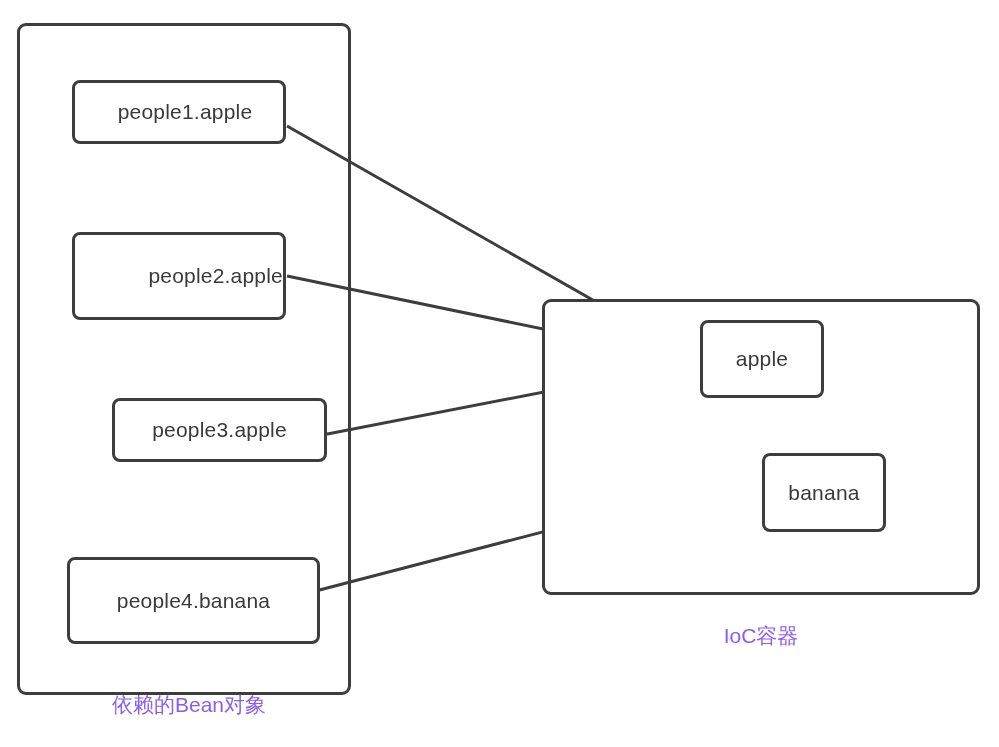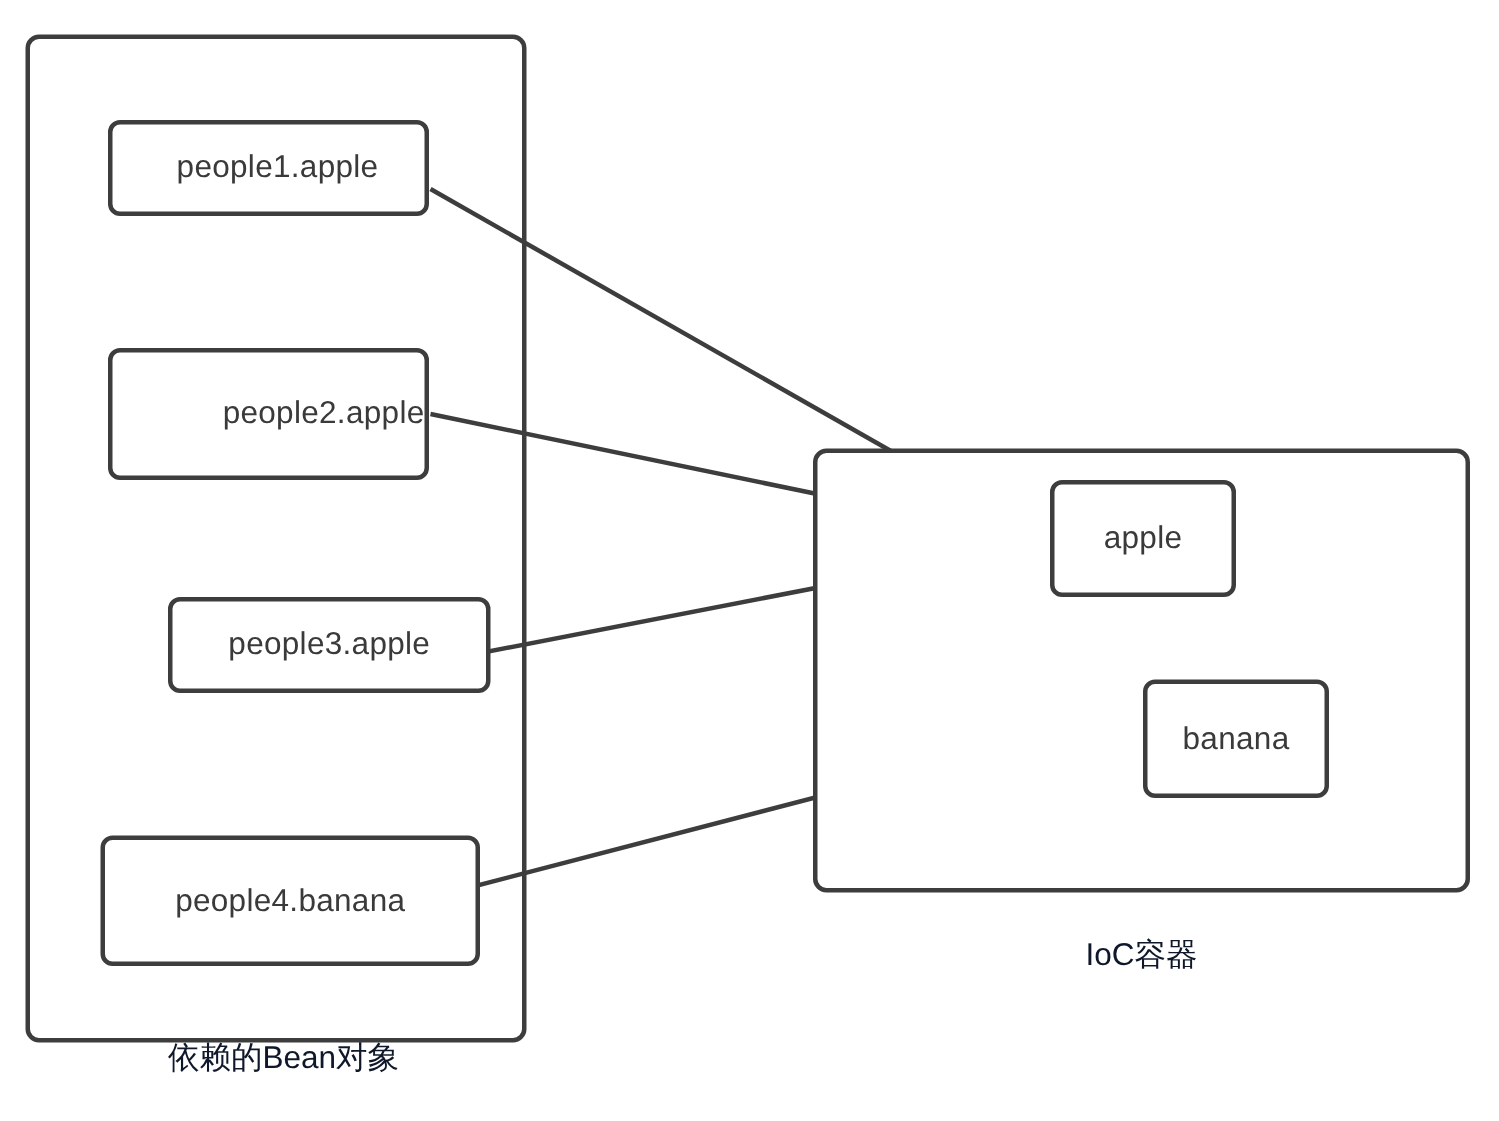--- a/index.html
+++ b/index.html
@@ -59,21 +59,21 @@
   }
   .node-p1 { left: 72px; top: 80px;  width: 214px; height: 64px; padding-left: 12px; }
   .node-p2 { left: 72px; top: 232px; width: 214px; height: 88px; justify-content: flex-end; }
   .node-p3 { left: 67px; top: 398px; width: 215px; height: 64px; margin-left: 45px; }
   .node-p4 { left: 67px; top: 557px; width: 253px; height: 87px; }
   .node-apple  { left: 700px; top: 320px; width: 124px; height: 78px; align-items: center; }
   .node-banana { left: 740px; top: 453px; width: 124px; height: 79px; margin-left: 22px; }
   .caption {
     position: absolute;
     font-size: 21px;
-    color: #0f172a;
+    color: #8b5cf6;
     white-space: nowrap;
     transform: translateX(-50%);
   }
   .caption-left  { left: 189px; top: 691px; }
   .caption-right { left: 761px; top: 622px; }
 </style>
 </head>
 <body>
 
 <div class="canvas">

